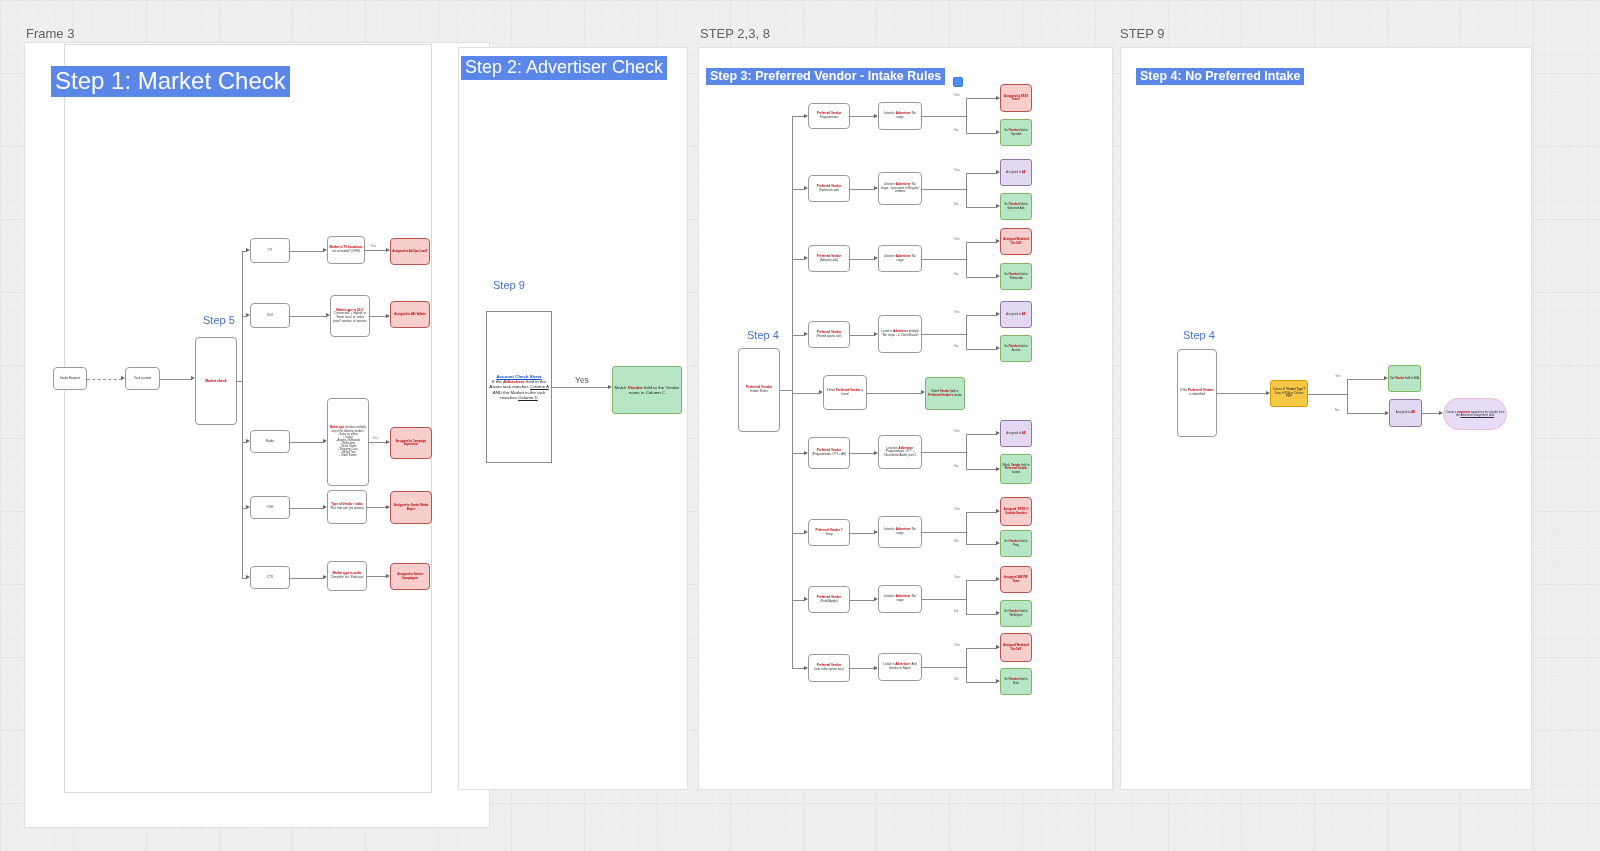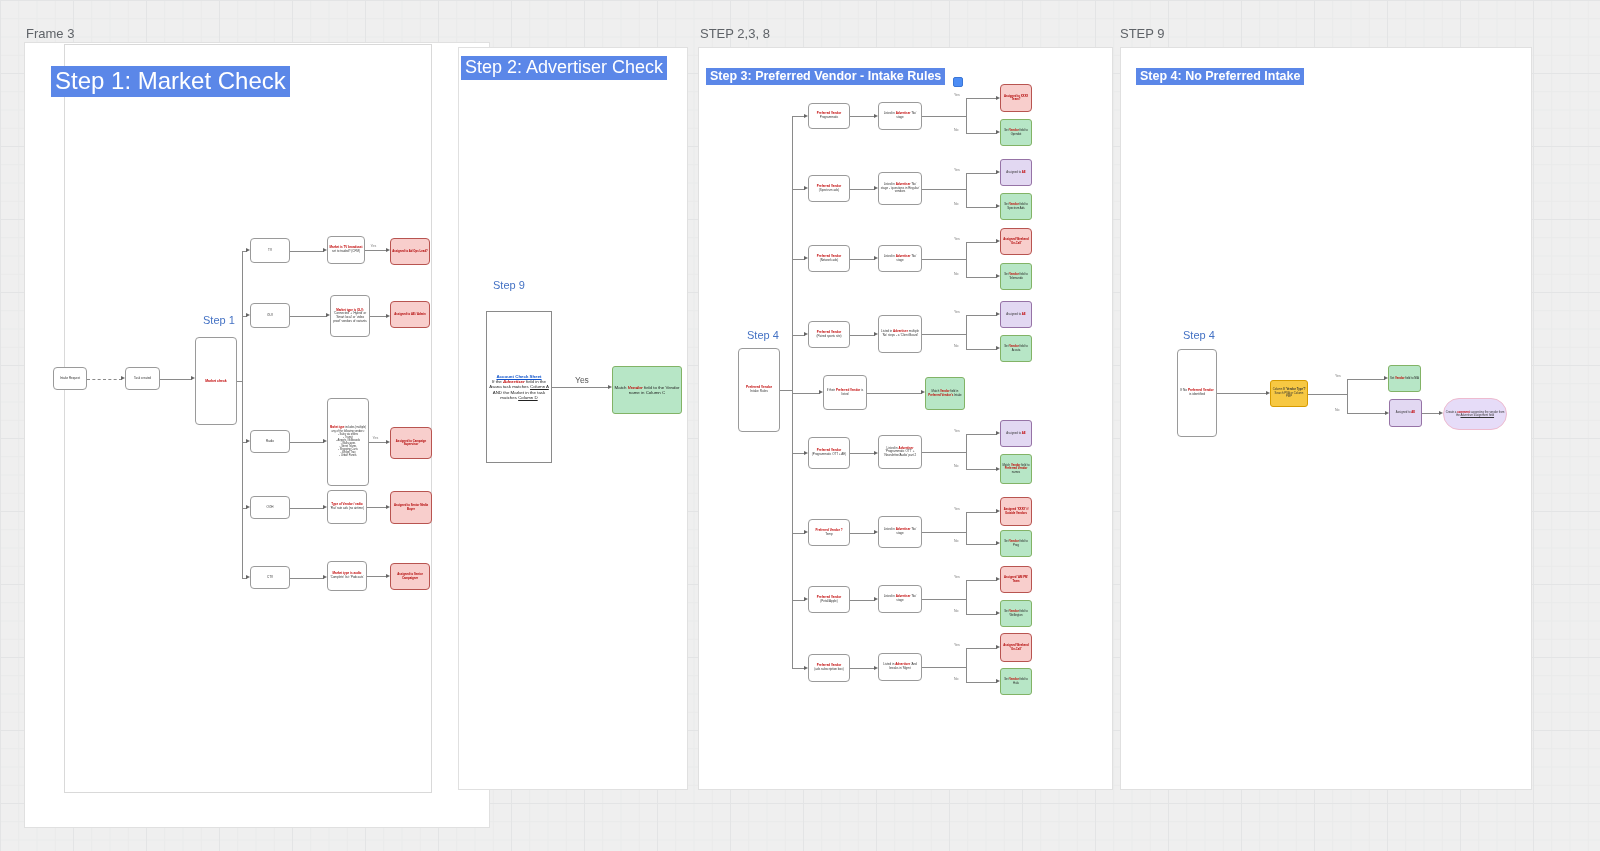--- a/index.html
+++ b/index.html
@@ -64,21 +64,21 @@
   <div class="innerbox" style="left:64px;top:44px;width:368px;height:749px"></div>
   <div class="panel" style="left:458px;top:47px;width:230px;height:743px"></div>
   <div class="panel" style="left:698px;top:47px;width:415px;height:743px"></div>
   <div class="panel" style="left:1120px;top:47px;width:412px;height:743px"></div>
 
   <div class="title" style="left:51px;top:66px"><span class="hl t-big">Step 1: Market Check</span></div>
   <div class="title" style="left:461px;top:56px"><span class="hl t-med">Step 2: Advertiser Check</span></div>
   <div class="title" style="left:706px;top:66px"><span class="hl t-small">Step 3: Preferred Vendor - Intake Rules</span></div>
   <div class="title" style="left:1136px;top:66px"><span class="hl t-small">Step 4: No Preferred Intake</span></div>
 
-  <div class="steplbl" style="left:203px;top:314px">Step 1</div>
+  <div class="steplbl" style="left:203px;top:314px">Step 5</div>
   <div class="steplbl" style="left:493px;top:279px">Step 9</div>
   <div class="steplbl" style="left:747px;top:329px">Step 4</div>
   <div class="steplbl" style="left:1183px;top:329px">Step 4</div>
 
   <div id="diagram">
       <div class="node n-plain" style="left: 53px; top: 367px; width: 34px; height: 23px;">
         <div class="nt" style="font-size: 3px;">
           <div class="ln"><span>Intake Request</span></div>
         </div>
       </div>

